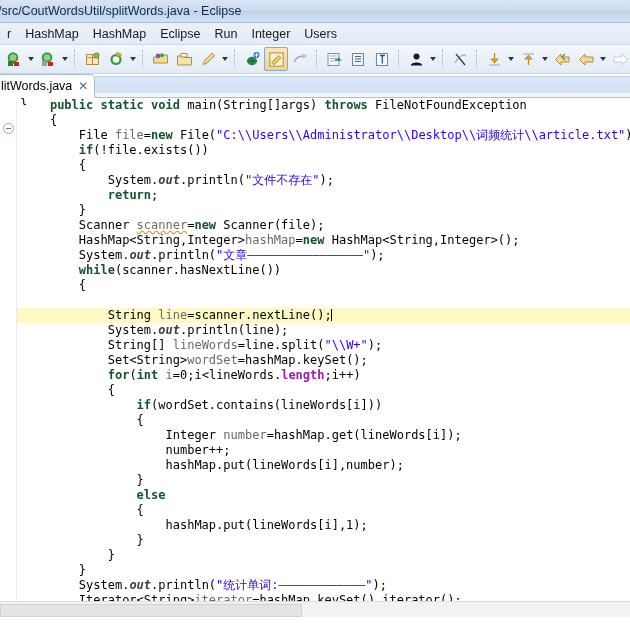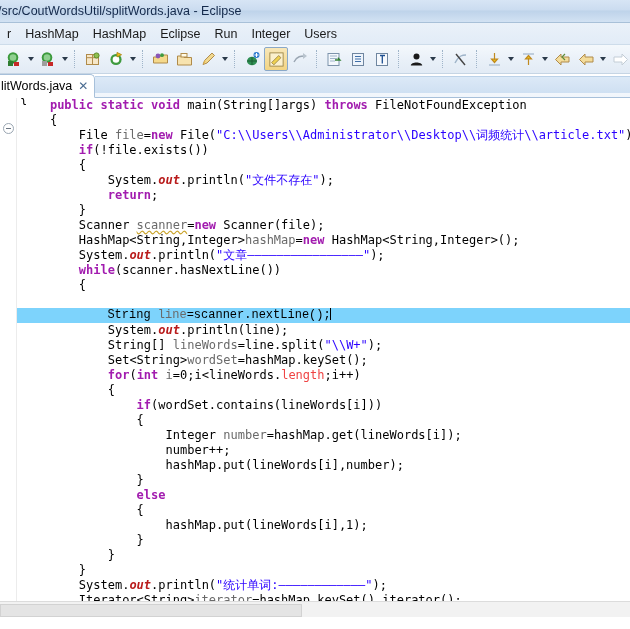--- a/index.html
+++ b/index.html
@@ -116,25 +116,25 @@
     flex:1;position:relative;
     font-family:"DejaVu Sans Mono","Liberation Mono",monospace;
     font-size:12px;
     line-height:15px;
     color:#000000;
     padding-left:0px;
     overflow:hidden;
     white-space:pre;
   }
   .cline{height:15px;white-space:pre;padding-left:4px;}
-  .cline.hl{background:#7dd3fc;font-family:Liberation Mono, monospace;}
-  .kw{color:#a21caf;font-weight:bold;}
+  .cline.hl{background:#fef9c3;}
+  .kw{color:#14532d;font-weight:bold;}
   .str{color:#2a00ff;}
-  .fld{color:#ef4444;}
-  .stat{color:#b91c1c;font-style:italic;font-weight:bold;}
+  .fld{color:#a21caf;font-weight:bold;}
+  .stat{color:#404040;font-style:italic;font-weight:bold;}
   .loc{color:#6a6a6a;}
   .sq{text-decoration:underline;text-decoration-style:wavy;text-decoration-color:#c9a227;}
   .cursor{
     display:inline-block;width:1px;height:12px;background:#000;
     vertical-align:-2px;margin:0 -1px;
   }
   
   #hscroll{
     height:15px;
     background:#f2f2f2;

